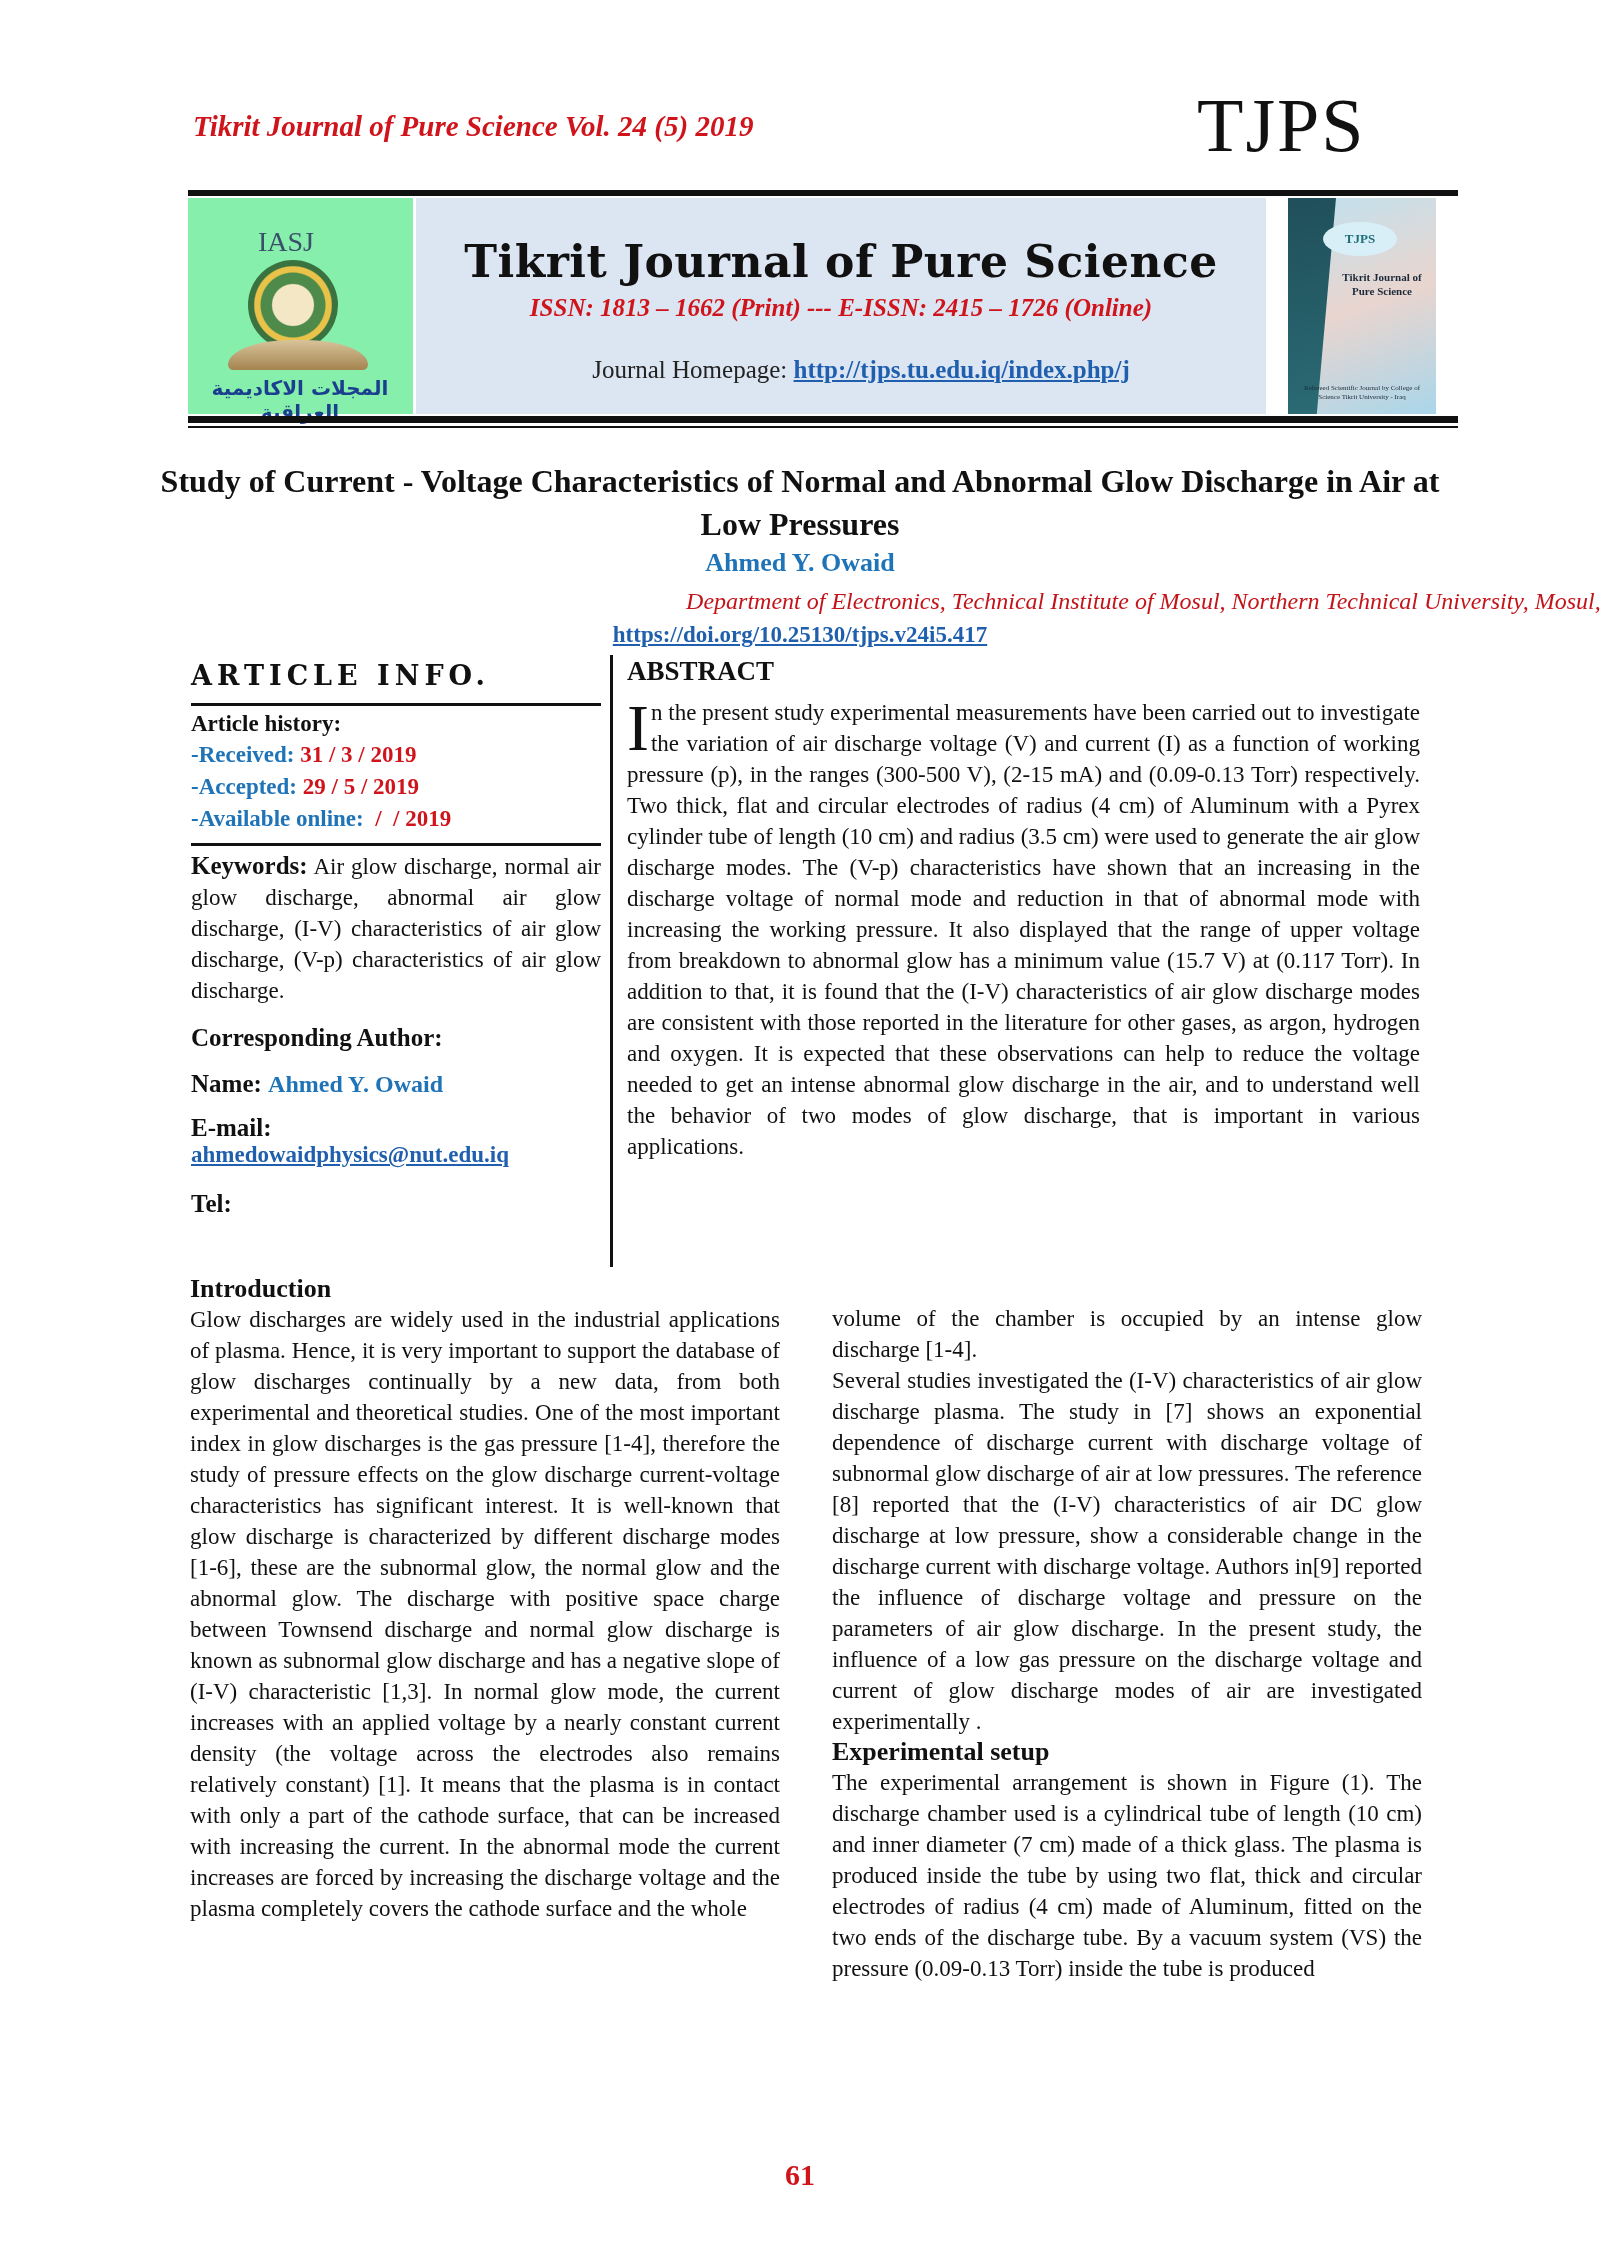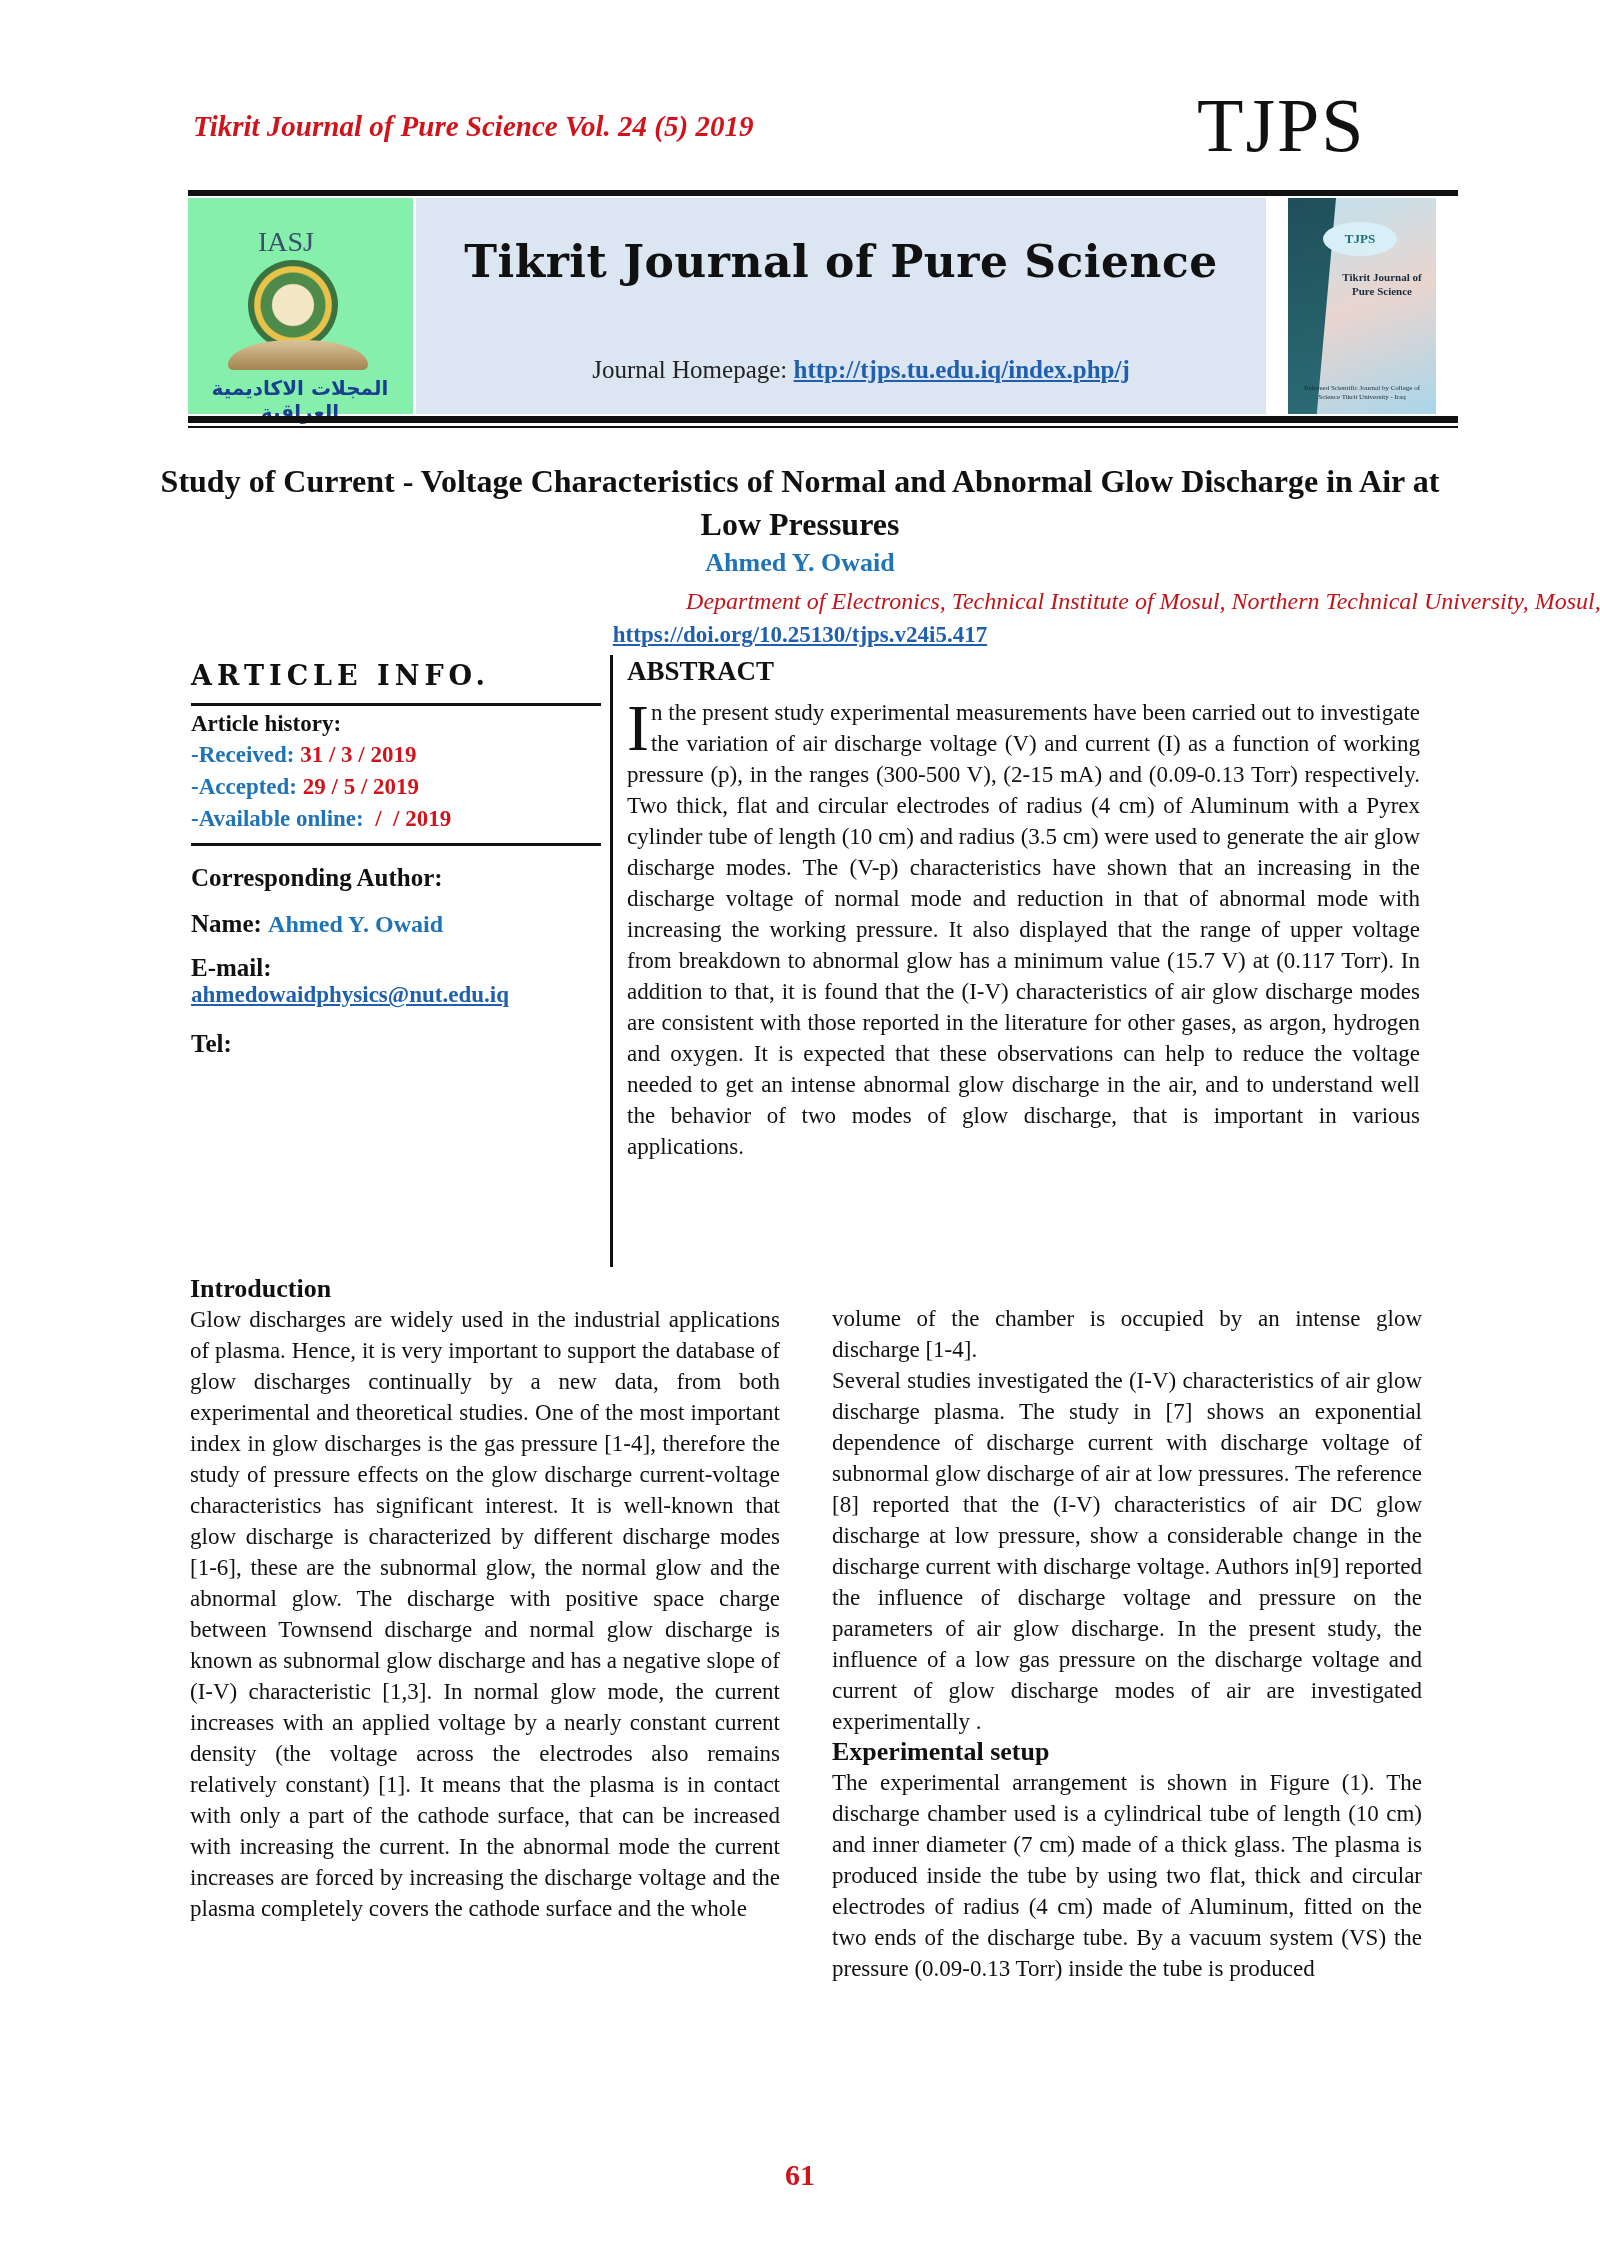--- a/index.html
+++ b/index.html
@@ -99,20 +99,21 @@
 
   <div class="iasj-logo">
     <div class="iasj-text">IASJ</div>
     <div class="iasj-emblem"></div>
     <div class="iasj-book"></div>
     <div class="iasj-arabic">المجلات الاكاديمية العراقية</div>
   </div>
 
   <div class="banner-center">
     <div class="journal-name">Tikrit Journal of Pure Science</div>
+    <div class="issn">ISSN: 1813 – 1662 (Print)  --- E-ISSN: 2415 – 1726 (Online)</div>
     <div class="homepage">
       <span>Journal Homepage: </span><a>http://tjps.tu.edu.iq/index.php/j</a>
     </div>
   </div>
 
   <div class="cover">
     <div class="cover-stripe"></div>
     <div class="cover-oval">TJPS</div>
     <div class="cover-title">Tikrit Journal of Pure Science</div>
     <div class="cover-foot">Refereed Scientific Journal by College of Science Tikrit University - Iraq</div>
@@ -128,20 +129,21 @@
 <div class="doi"><a>https://doi.org/10.25130/tjps.v24i5.417</a></div>
 
 <div class="info">
   <div class="info-heading">ARTICLE INFO.</div>
   <div class="hist-block">
     <div class="hist-label">Article history:</div>
     <div class="hist-row"><span class="k">-Received:</span><span class="v"> 31 / 3 / 2019</span></div>
     <div class="hist-row"><span class="k">-Accepted:</span><span class="v"> 29 / 5 / 2019</span></div>
     <div class="hist-row"><span class="k">-Available online:</span><span class="v" style="white-space:pre">  /  / 2019</span></div>
   </div>
+  <div class="kw"><b>Keywords:</b><span> Air glow discharge, normal air glow discharge, abnormal air glow discharge, (I-V) characteristics of air glow discharge, (V-p) characteristics of air glow discharge.</span></div>
   <div class="corr">Corresponding Author:</div>
   <div class="name-row"><b>Name: </b><span>Ahmed  Y. Owaid</span></div>
   <div class="email-label">E-mail:</div>
   <div class="email">ahmedowaidphysics@nut.edu.iq</div>
   <div class="tel">Tel:</div>
 </div>
 
 <div class="v-rule"></div>
 
 <div class="abstract">

